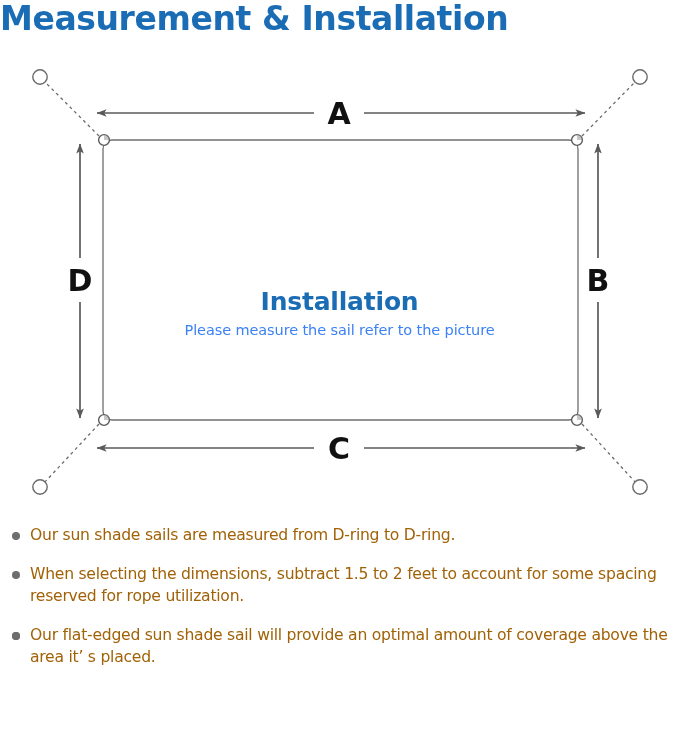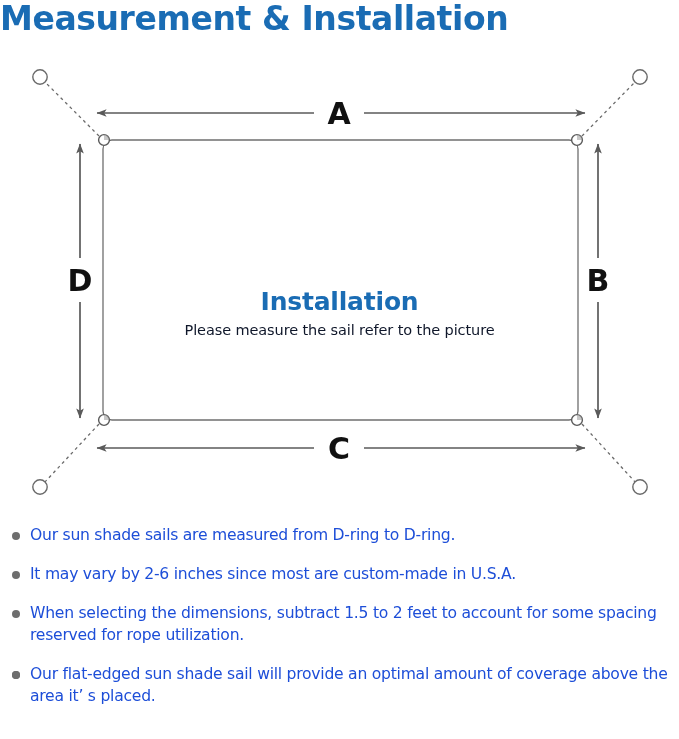--- a/index.html
+++ b/index.html
@@ -59,38 +59,38 @@
     font-weight: bold;
     color: #1a6cb4;
     line-height: 30px;
     letter-spacing: -0.2px;
   }
   .center-sub {
     margin-top: 4px;
     font-family: "DejaVu Sans", sans-serif;
     font-size: 14.5px;
     font-weight: normal;
-    color: #0f172a;
+    color: #3b82f6;
     line-height: 19px;
     letter-spacing: -0.1px;
   }
 
   
   .notes {
     position: absolute;
     left: 0;
     top: 524px;
     width: 679px;
   }
   .note-row {
     position: relative;
     padding-left: 30px;
     padding-right: 6px;
     margin-bottom: 17px;
-    color: #1d4ed8;
+    color: #a16207;
     font-family: "DejaVu Sans", sans-serif;
     font-size: 15.6px;
     line-height: 22px;
     letter-spacing: -0.25px;
   }
   .note-row:last-child { margin-bottom: 0; }
   .note-bullet {
     position: absolute;
     left: 12px;
     top: 8px;
@@ -176,24 +176,20 @@
   </div>
 </div>
 
 <div class="notes">
   <div class="note-row">
     <span class="note-bullet"></span>
     <span>Our sun shade sails are measured from D-ring to D-ring.</span>
   </div>
   <div class="note-row">
     <span class="note-bullet"></span>
-    <span>It may vary by 2-6 inches since most are custom-made in U.S.A.</span>
-  </div>
-  <div class="note-row">
-    <span class="note-bullet"></span>
     <span>When selecting the dimensions, subtract 1.5 to 2 feet to account for some spacing reserved for rope utilization.</span>
   </div>
   <div class="note-row">
     <span class="note-bullet"></span>
   </div>
   <div class="note-row">
     <span class="note-bullet"></span>
     <span>Our flat-edged sun shade sail will provide an optimal amount of coverage above the area it’ s placed.</span>
   </div>
 </div>

